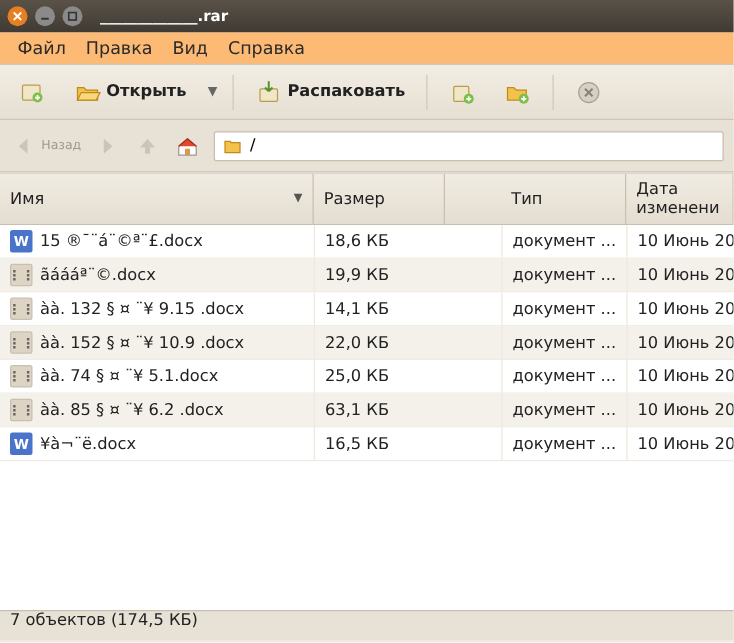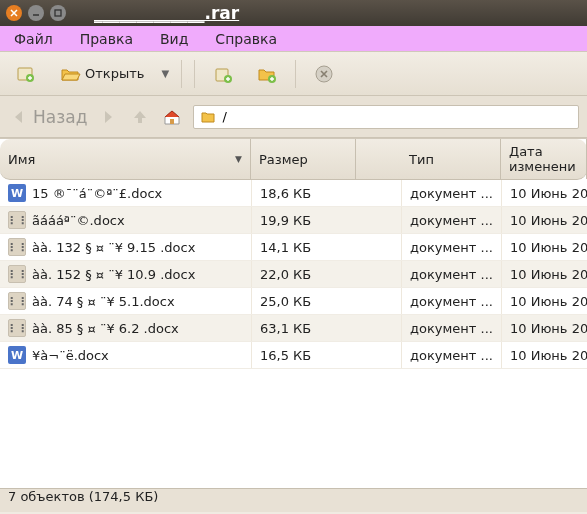--- a/index.html
+++ b/index.html
@@ -4,42 +4,42 @@
 <style>
 * { box-sizing: border-box; margin: 0; padding: 0; font-family: "DejaVu Sans", "Liberation Sans", Arial, sans-serif; }
 body { width: 587px; height: 514px; background: #f0ebe2; overflow: hidden; }
 
 
 .titlebar { height: 26px; background: linear-gradient(#5a5248, #3f3a33); display: flex; align-items: center; padding: 0 6px; gap: 6px; }
 .win-btn { width: 16px; height: 16px; border-radius: 50%; display: flex; align-items: center; justify-content: center; font-size: 10px; }
 .win-close { background: #e67e22; color: #fff; }
 .win-min { background: #8a8a8a; color: #333; }
 .win-max { background: #8a8a8a; color: #333; }
-.title-text { color: #fff; font-weight: bold; font-size: 17px; margin-left: 22px; text-decoration: underline; }
-
-
-.menubar { height: 26px; background: #f0abfc; display: flex; align-items: center; padding: 0 6px; gap: 11px; border-bottom: 1px solid #d0c8ba; }
+.title-text { color: #fff; font-weight: bold; font-size: 12px; margin-left: 8px; }
+
+
+.menubar { height: 26px; background: #fdba74; display: flex; align-items: center; padding: 0 6px; gap: 0; border-bottom: 1px solid #d0c8ba; }
 .menu-item { padding: 3px 8px; font-size: 14px; color: #2a2a2a; cursor: default; }
 
 
-.toolbar { height: 44px; background: linear-gradient(#f2ede4, #e6dfd2); display: flex; align-items: center; padding: 0 8px; gap: 8px; border-bottom: 1px solid #ccc4b5; }
+.toolbar { height: 44px; background: linear-gradient(#f2ede4, #e6dfd2); display: flex; align-items: center; padding: 0 8px; gap: 8px; border-bottom: 1px solid #ccc4b5; font-weight: bold; }
 .tb-btn { display: flex; align-items: center; gap: 4px; padding: 4px 6px; border: 1px solid transparent; border-radius: 3px; font-size: 13px; color: #222; }
 .tb-sep { width: 1px; height: 28px; background: #d0c8ba; margin: 0 2px; }
 .drop-arrow { font-size: 10px; color: #666; padding: 0 2px; }
 
 
 .navbar { height: 42px; background: #e8e1d5; display: flex; align-items: center; padding: 0 8px; gap: 10px; border-bottom: 1px solid #ccc4b5; }
-.nav-btn { display: flex; align-items: center; gap: 3px; color: #9d9a94; font-size: 17px; }
+.nav-btn { display: flex; align-items: center; gap: 3px; color: #9d9a94; font-size: 10px; }
 .loc-label { font-size: 14px; color: #222; }
 .loc-field { flex: 1; display: flex; align-items: center; gap: 6px; background: #fff; border: 1px solid #c7bfb0; border-radius: 2px; padding: 2px 6px; height: 24px; }
 .loc-field input { border: none; outline: none; flex: 1; font-size: 13px; background: transparent; }
 
 
 .table-container { height: 350px; background: #fff; overflow: auto; border-top: 1px solid #d0c8ba; }
-.hdr-row { display: flex; background: linear-gradient(#f1ece3, #e4ddd0); border-bottom: 1px solid #c7bfb0; position: sticky; top: 0; border-radius: 10px; }
+.hdr-row { display: flex; background: linear-gradient(#f1ece3, #e4ddd0); border-bottom: 1px solid #c7bfb0; position: sticky; top: 0; }
 .hdr-cell { padding: 5px 8px; font-size: 13px; color: #222; border-right: 1px solid #c7bfb0; display: flex; align-items: center; justify-content: space-between; }
 .hdr-cell .sort { font-size: 9px; color: #555; }
 .col-name { width: 251px; }
 .col-size { width: 105px; }
 .col-type { width: 100px; margin-left: 45px; }
 .col-date { flex: 1; align-items: center; }
 .body-row { display: flex; border-bottom: 1px solid #f0ece4; }
 .body-row.odd { background: #f4f1ea; }
 .body-row.even { background: #ffffff; }
 .body-cell { padding: 4px 8px; font-size: 13px; color: #222; display: flex; align-items: center; gap: 6px; white-space: nowrap; overflow: hidden; text-overflow: ellipsis; }
@@ -97,20 +97,29 @@
     <span class="ico">
       <svg width="22" height="22" viewBox="0 0 22 22">
           <path d="M3 7h5l2 2h9v8H3z" fill="#f3c24a" stroke="#c08a1e"></path>
           <path d="M3 17l3-6h15l-3 6z" fill="#f9d87a" stroke="#c08a1e"></path>
         </svg>
     </span>
     <span>Открыть</span>
   </div>
   <span class="drop-arrow">▼</span>
   <div class="tb-sep"></div>
+  <div class="tb-btn">
+    <span class="ico">
+      <svg width="22" height="22" viewBox="0 0 22 22">
+          <rect x="4" y="8" width="14" height="10" rx="1" fill="#f0e7c8" stroke="#b89d4d"></rect>
+          <path d="M11 2v8m0 0l-3-3m3 3l3-3" stroke="#5a8f2e" stroke-width="1.6" fill="none"></path>
+        </svg>
+    </span>
+    <span>Распаковать</span>
+  </div>
   <div class="tb-sep"></div>
   <div class="tb-btn">
     <span class="ico">
       <svg width="22" height="22" viewBox="0 0 22 22">
           <rect x="4" y="6" width="12" height="12" rx="1" fill="#f0e7c8" stroke="#b89d4d"></rect>
           <circle cx="16" cy="16" r="4" fill="#7cbf4a"></circle>
           <path d="M16 14v4M14 16h4" stroke="#fff" stroke-width="1.4"></path>
         </svg>
     </span>
   </div>

